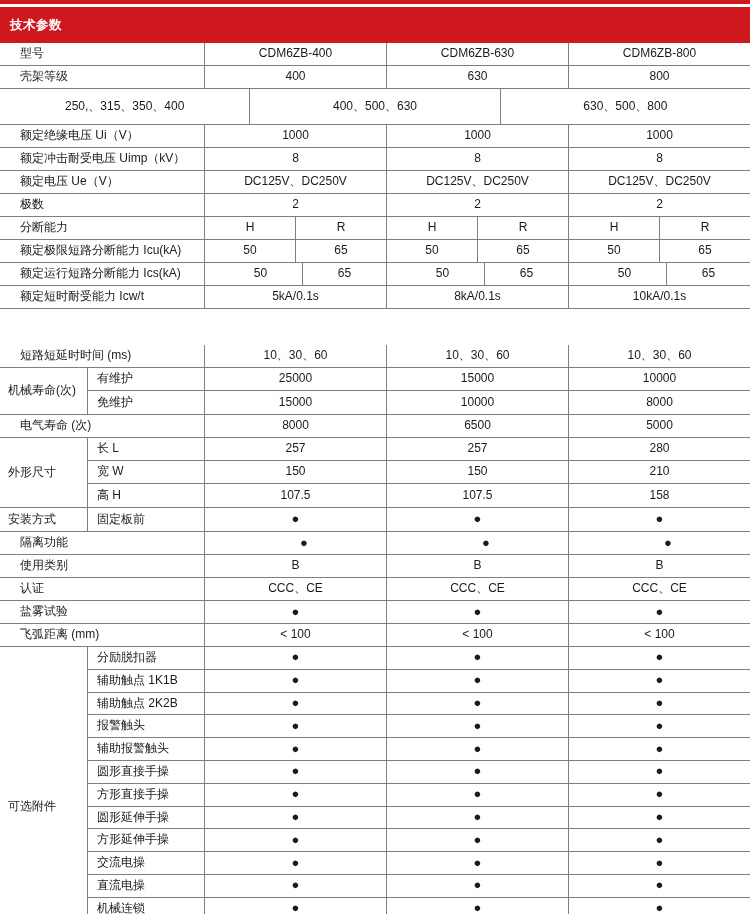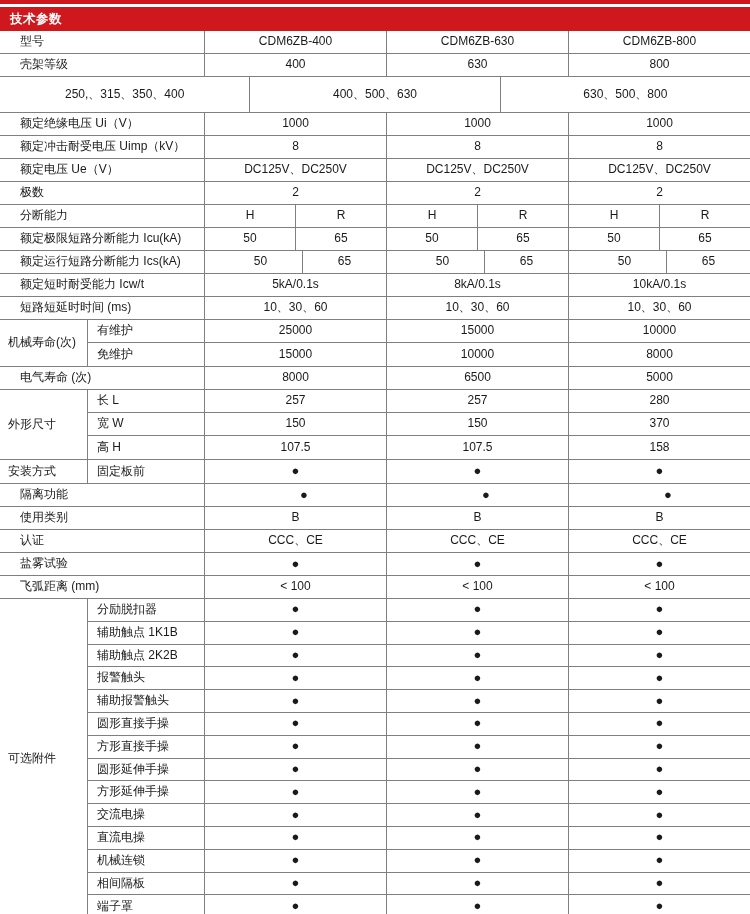--- a/index.html
+++ b/index.html
@@ -13,21 +13,21 @@
     width:750px;height:914px;
     font-family:"Liberation Sans","DejaVu Sans",sans-serif;
     color:var(--text);
     background:#fff;
     overflow:hidden;
   }
   
   .title-strip{height:4px;background:var(--accent);}
   .title-gap{height:3px;background:#fff;}
   .title-bar{
-    height:24px;background:var(--accent);
+    height:36px;background:var(--accent);
     display:flex;align-items:center;
     padding-left:10px;box-sizing:border-box;
   }
   .title-bar span{
     color:#fff;font-size:12.5px;font-weight:bold;letter-spacing:.5px;
   }
   
   #spec-table{
     width:750px;
     border-bottom:2.5px solid var(--heavy);
@@ -275,21 +275,21 @@
         <div class="cell val">
           <span>5kA/0.1s</span>
         </div>
         <div class="cell val">
           <span>8kA/0.1s</span>
         </div>
         <div class="cell val">
           <span>10kA/0.1s</span>
         </div>
       </div>
-      <div class="row" style="height: 23px;">
+      <div class="row" style="height: 23px; margin-top: 36px;">
         <div class="cell label">
           <span>短路短延时时间 (ms)</span>
         </div>
         <div class="cell val">
           <span>10、30、60</span>
         </div>
         <div class="cell val">
           <span>10、30、60</span>
         </div>
         <div class="cell val">
@@ -368,21 +368,21 @@
             <div class="cell slabel">
               <span>宽 W</span>
             </div>
             <div class="cell val">
               <span>150</span>
             </div>
             <div class="cell val">
               <span>150</span>
             </div>
             <div class="cell val">
-              <span>370</span>
+              <span>210</span>
             </div>
           </div>
           <div class="subrow" style="height: 23px;">
             <div class="cell slabel">
               <span>高 H</span>
             </div>
             <div class="cell val">
               <span>107.5</span>
             </div>
             <div class="cell val">

